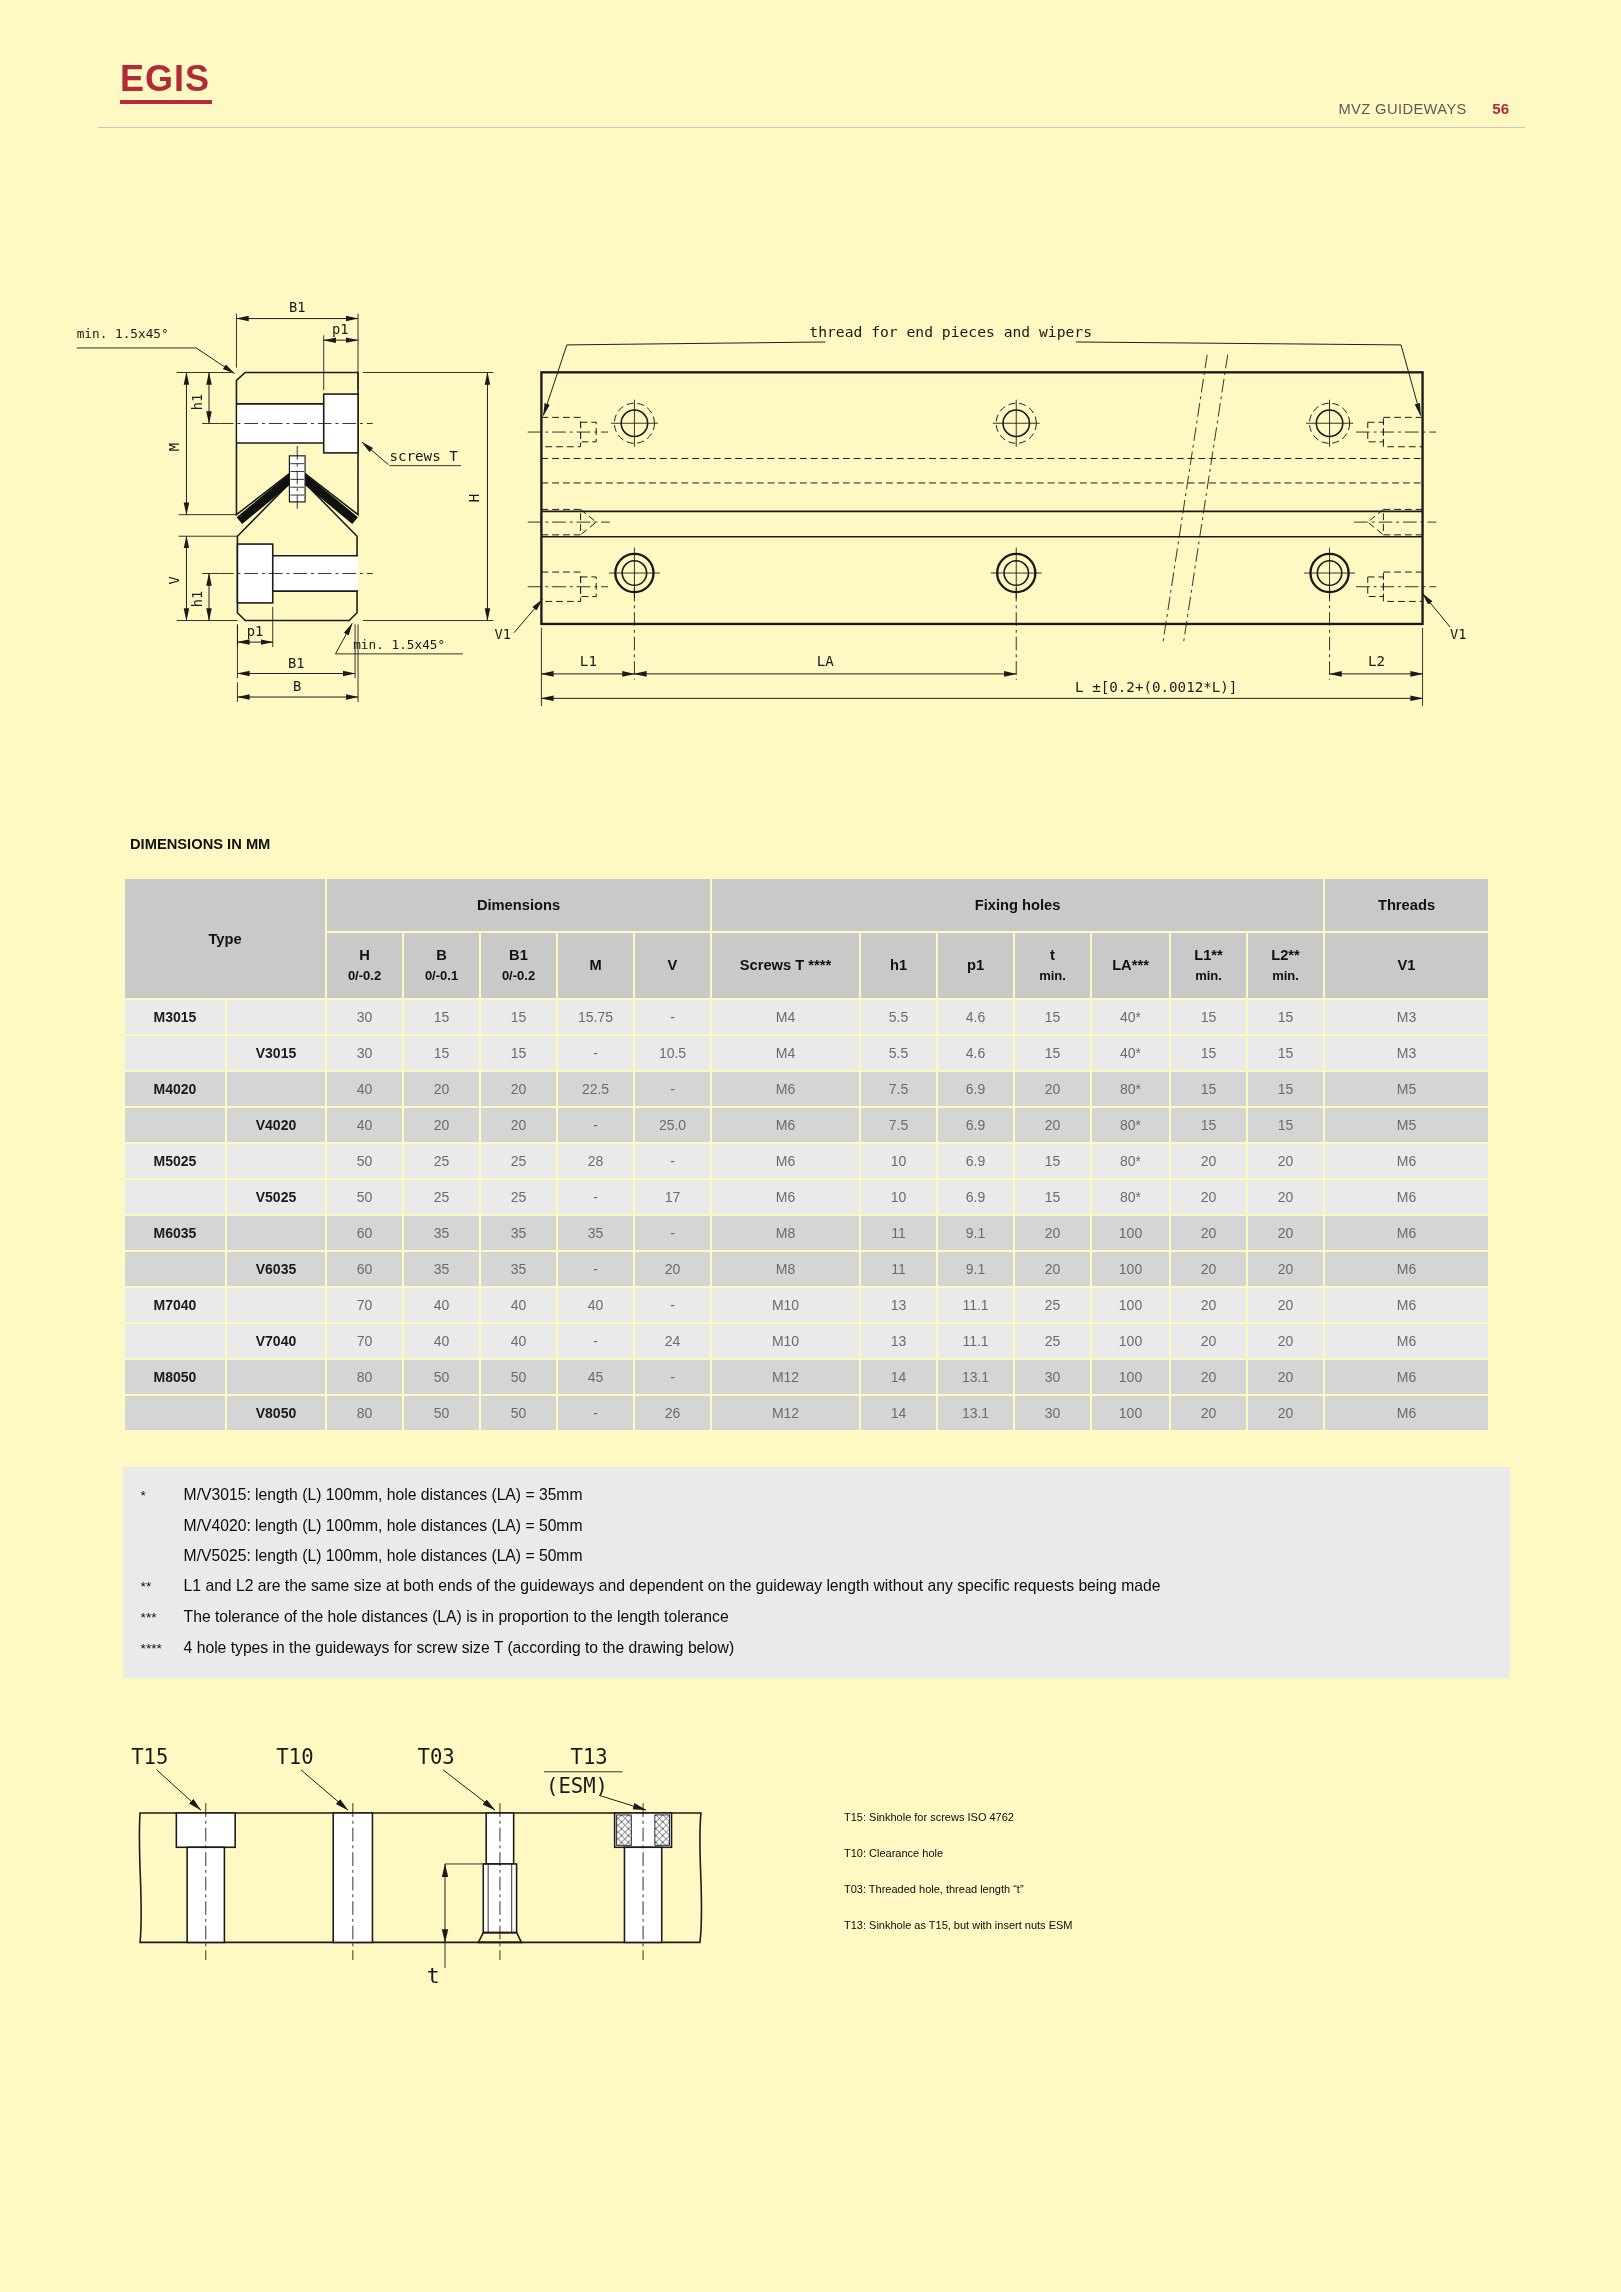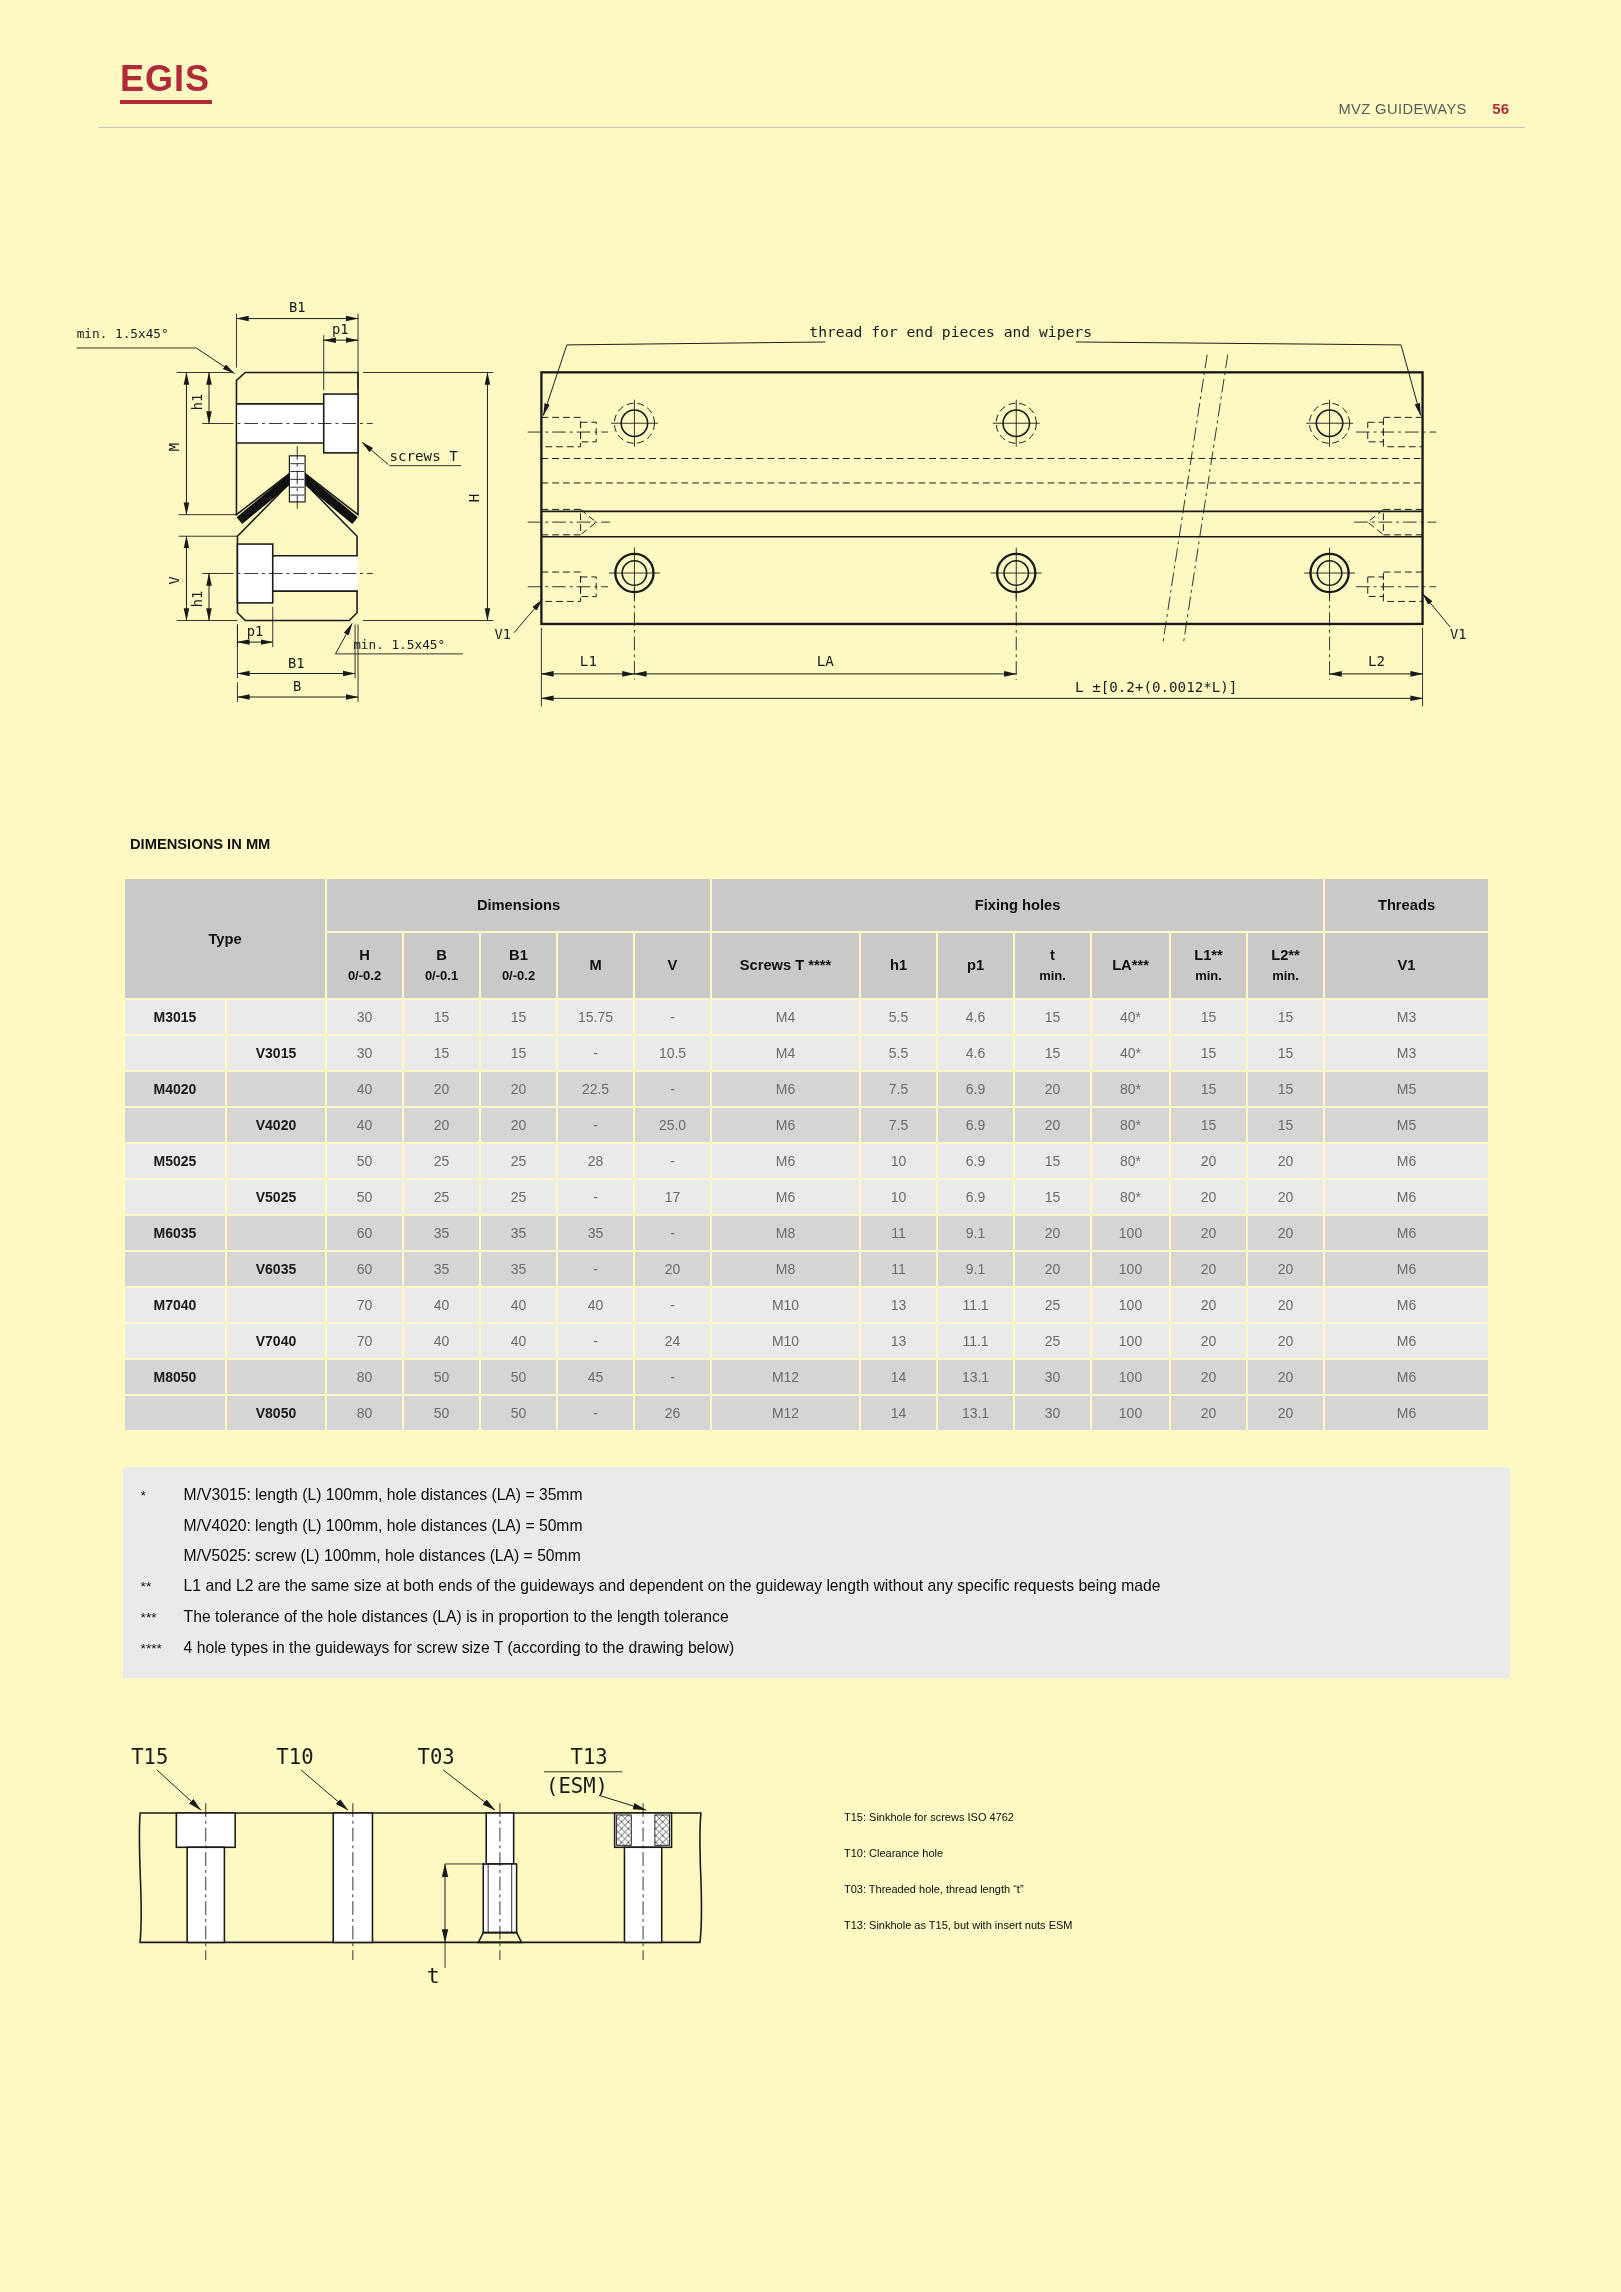--- a/index.html
+++ b/index.html
@@ -571,21 +571,21 @@
         <div class="fn-row">
           <span class="fn-marker">*</span>
           <span class="fn-text">M/V3015: length (L) 100mm, hole distances (LA) = 35mm</span>
         </div>
         <div class="fn-row">
           <span class="fn-marker"></span>
           <span class="fn-text">M/V4020: length (L) 100mm, hole distances (LA) = 50mm</span>
         </div>
         <div class="fn-row">
           <span class="fn-marker"></span>
-          <span class="fn-text">M/V5025: screw (L) 100mm, hole distances (LA) = 50mm</span>
+          <span class="fn-text">M/V5025: length (L) 100mm, hole distances (LA) = 50mm</span>
         </div>
         <div class="fn-row">
           <span class="fn-marker">**</span>
           <span class="fn-text">L1 and L2 are the same size at both ends of the guideways and dependent on the guideway length without any specific requests being made</span>
         </div>
         <div class="fn-row">
           <span class="fn-marker">***</span>
           <span class="fn-text">The tolerance of the hole distances (LA) is in proportion to the length tolerance</span>
         </div>
         <div class="fn-row">

